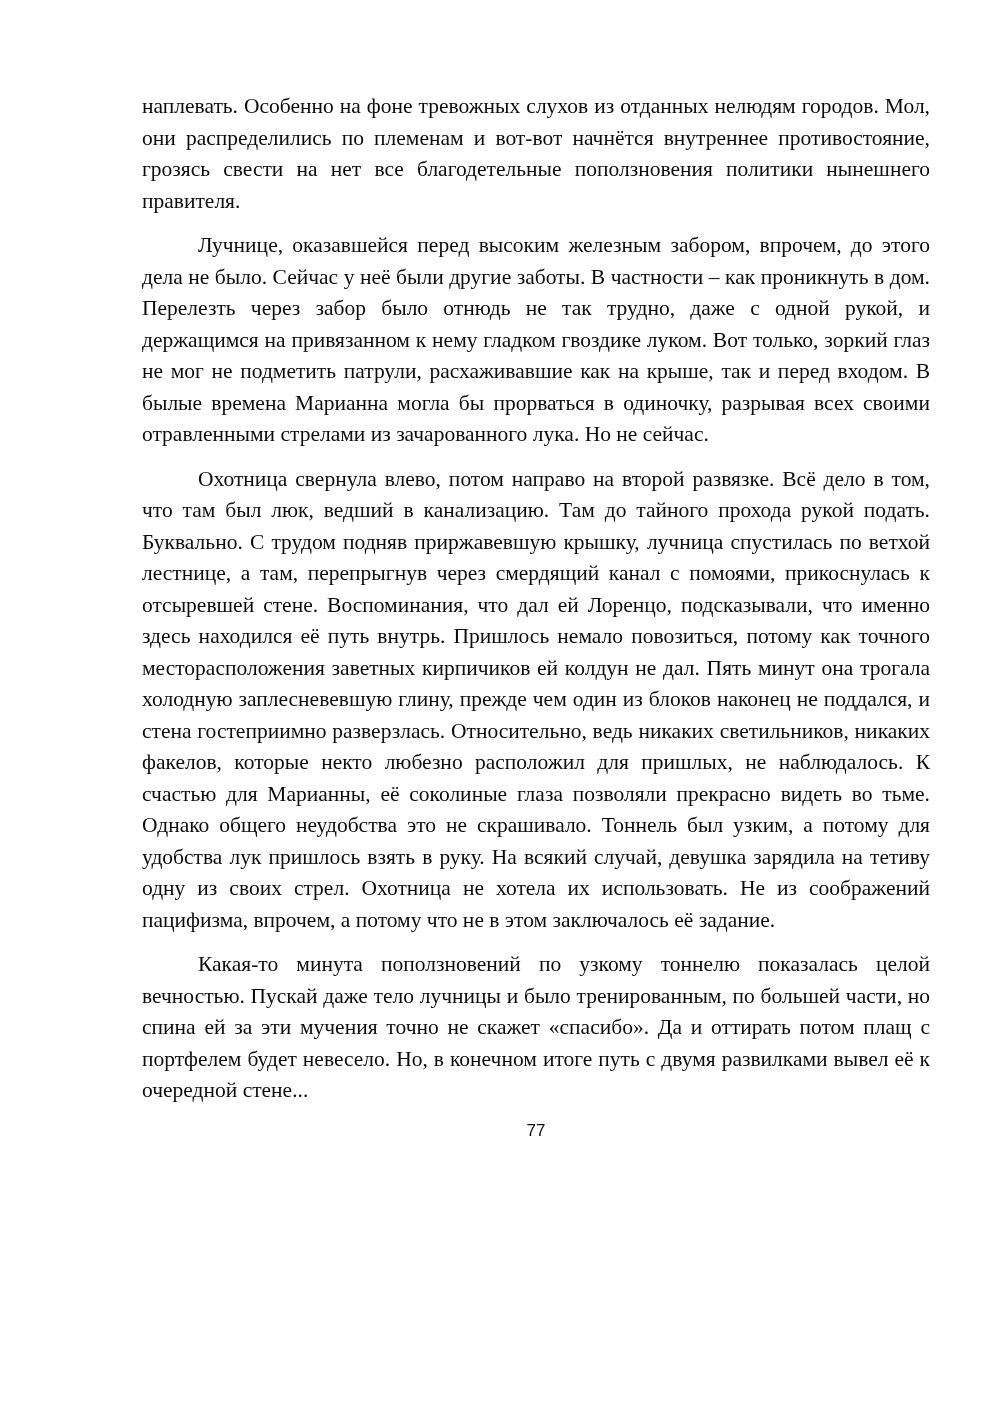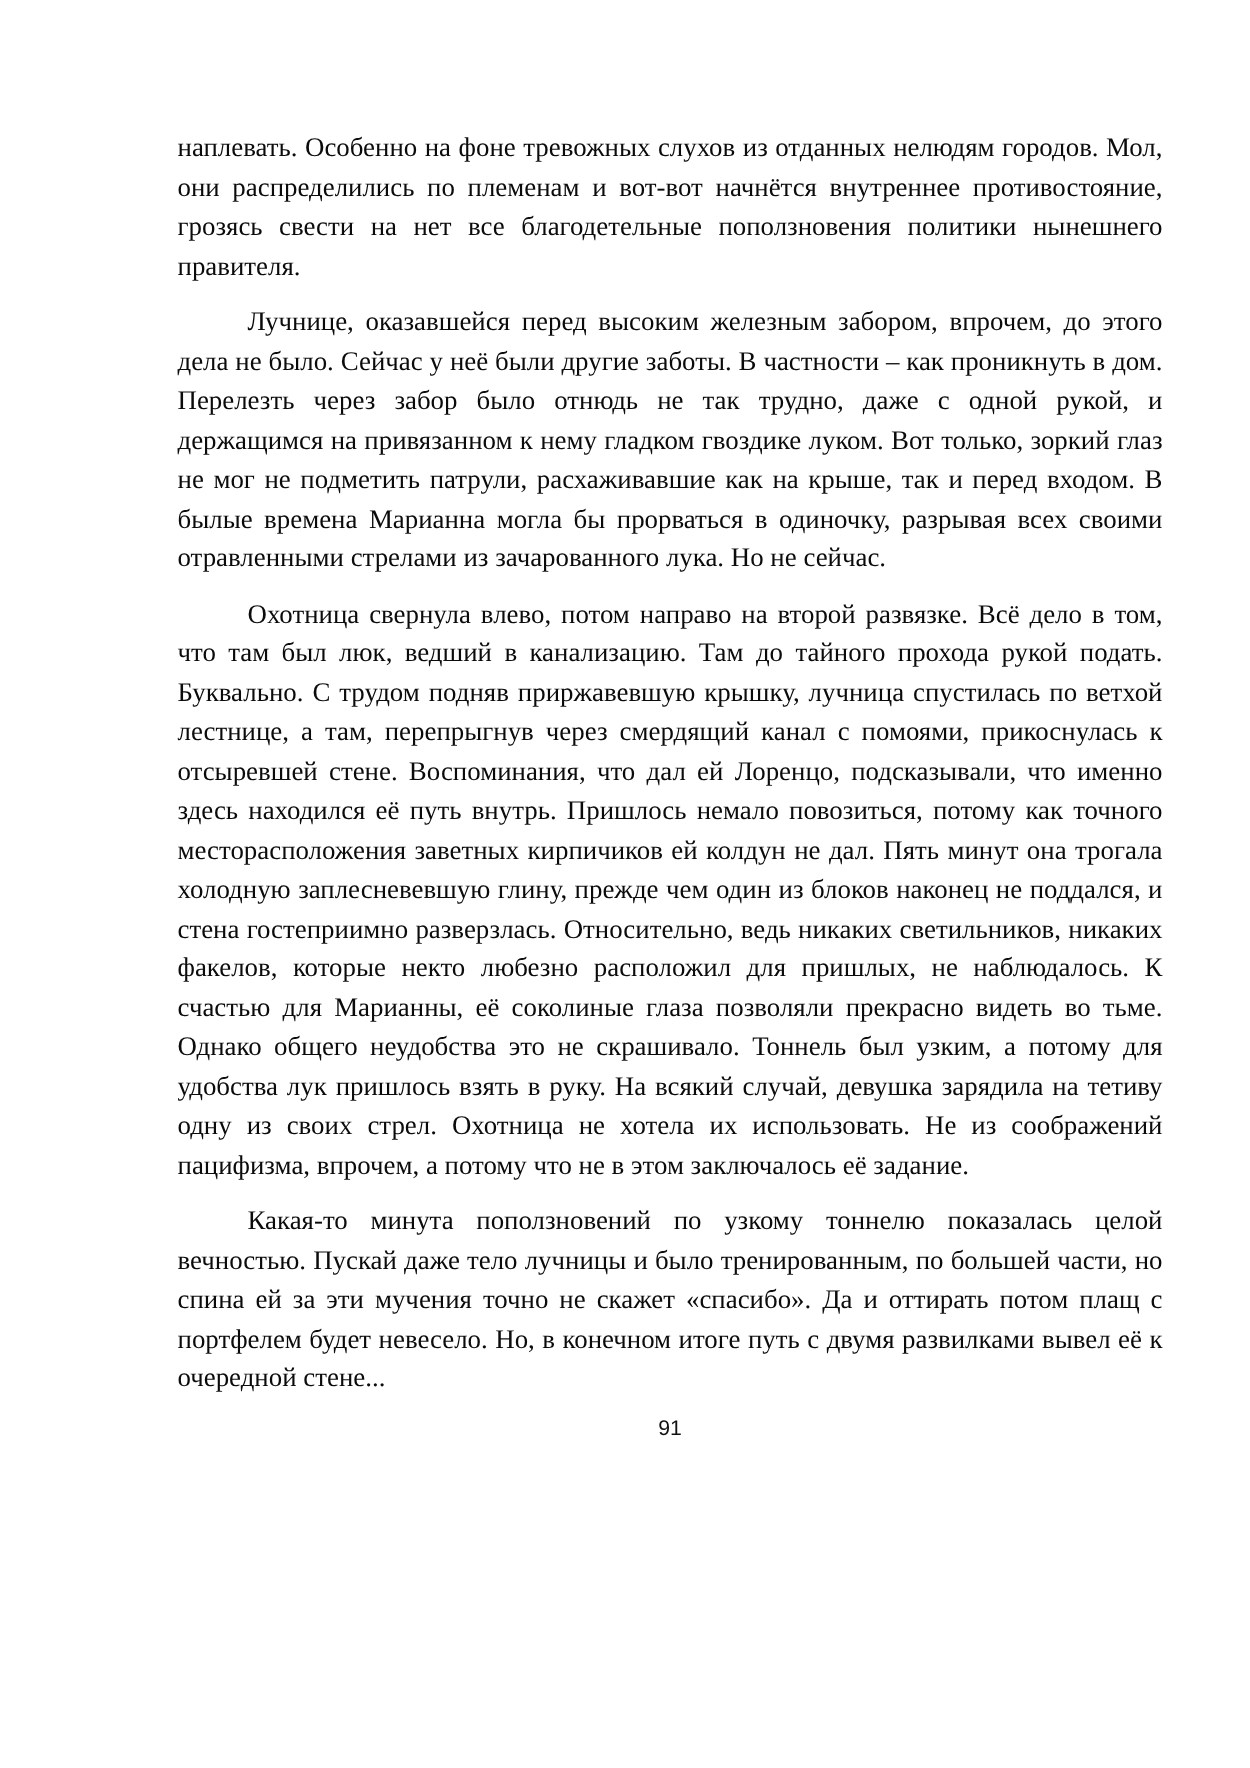--- a/index.html
+++ b/index.html
@@ -5,21 +5,21 @@
 <style>
   html, body {
     margin: 0;
     padding: 0;
     background: #ffffff;
   }
   .page {
     position: relative;
     width: 1000px;
     height: 1213px;
-    margin: 12px auto;
+    margin: 0 auto;
     background: #ffffff;
     color: #0b0b0b;
     box-sizing: border-box;
     overflow: hidden;
   }
   .text-block {
     position: absolute;
     top: 0;
     left: 0;
     box-sizing: border-box;
@@ -48,15 +48,15 @@
 </style>
 </head>
 <body>
 
 <div class="page">
   <div class="text-block">
     <p>наплевать. Особенно на фоне тревожных слухов из отданных нелюдям городов. Мол, они распределились по племенам и вот-вот начнётся внутреннее противостояние, грозясь свести на нет все благодетельные поползновения политики нынешнего правителя.</p>
     <p class="indent">Лучнице, оказавшейся перед высоким железным забором, впрочем, до этого дела не было. Сейчас у неё были другие заботы. В частности – как проникнуть в дом. Перелезть через забор было отнюдь не так трудно, даже с одной рукой, и держащимся на привязанном к нему гладком гвоздике луком. Вот только, зоркий глаз не мог не подметить патрули, расхаживавшие как на крыше, так и перед входом. В былые времена Марианна могла бы прорваться в одиночку, разрывая всех своими отравленными стрелами из зачарованного лука. Но не сейчас.</p>
     <p class="indent">Охотница свернула влево, потом направо на второй развязке. Всё дело в том, что там был люк, ведший в канализацию. Там до тайного прохода рукой подать. Буквально. С трудом подняв приржавевшую крышку, лучница спустилась по ветхой лестнице, а там, перепрыгнув через смердящий канал с помоями, прикоснулась к отсыревшей стене. Воспоминания, что дал ей Лоренцо, подсказывали, что именно здесь находился её путь внутрь. Пришлось немало повозиться, потому как точного месторасположения заветных кирпичиков ей колдун не дал. Пять минут она трогала холодную заплесневевшую глину, прежде чем один из блоков наконец не поддался, и стена гостеприимно разверзлась. Относительно, ведь никаких светильников, никаких факелов, которые некто любезно расположил для пришлых, не наблюдалось. К счастью для Марианны, её соколиные глаза позволяли прекрасно видеть во тьме. Однако общего неудобства это не скрашивало. Тоннель был узким, а потому для удобства лук пришлось взять в руку. На всякий случай, девушка зарядила на тетиву одну из своих стрел. Охотница не хотела их использовать. Не из соображений пацифизма, впрочем, а потому что не в этом заключалось её задание.</p>
     <p class="indent">Какая-то минута поползновений по узкому тоннелю показалась целой вечностью. Пускай даже тело лучницы и было тренированным, по большей части, но спина ей за эти мучения точно не скажет «спасибо». Да и оттирать потом плащ с портфелем будет невесело. Но, в конечном итоге путь с двумя развилками вывел её к очередной стене...</p>
-    <div class="page-footer">91</div>
+    <div class="page-footer">77</div>
   </div>
 </div>
 
 </body></html>

